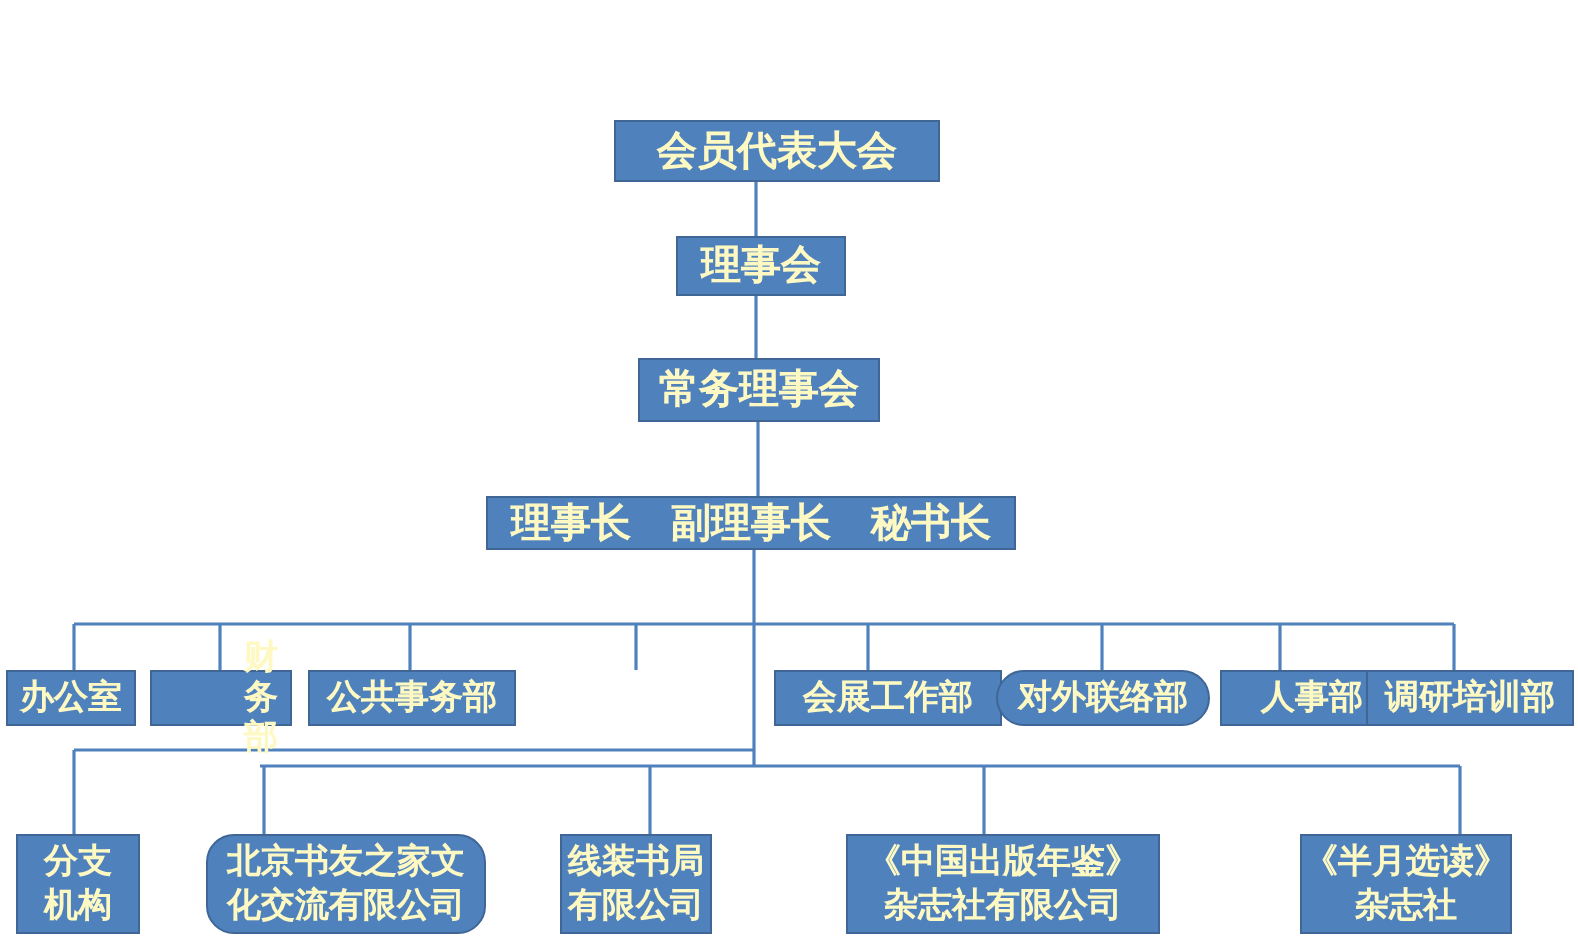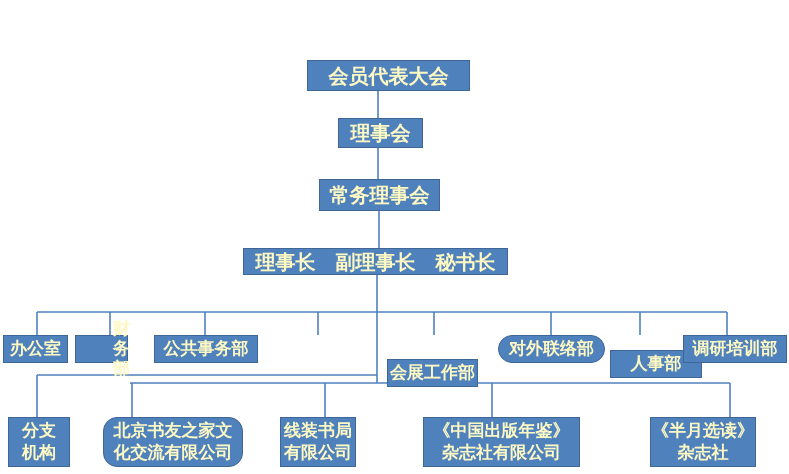--- a/index.html
+++ b/index.html
@@ -29,26 +29,26 @@
   .sub{font-size:17px;line-height:22px;}
 
   
   .b-l1{left:307px;top:60px;width:163px;height:31px;}
   .b-l2{left:338px;top:118px;width:85px;height:30px;}
   .b-l3{left:319px;top:179px;width:121px;height:32px;}
   .b-l4{left:243px;top:248px;width:265px;height:27px;}
 
   
   .b-d0{left:3px;  top:335px;width:65px; height:28px;}
-  .b-d1{left:75px; top:335px;width:53px; height:28px;padding-left:40px;}
+  .b-d1{left:75px; top:335px;width:71px; height:28px;padding-left:40px;}
   .b-d2{left:154px;top:335px;width:104px;height:28px;}
   .b-d3{left:268px;top:335px;width:112px;height:28px;}
-  .b-d4{left:387px;top:335px;width:91px; height:28px;margin-top:24px;}
+  .b-d4{left:387px;top:335px;width:114px; height:28px;}
   .b-d5{left:498px;top:335px;width:107px;height:28px;border-radius:14px;}
-  .b-d6{left:610px;top:350px;width:92px; height:28px;}
+  .b-d6{left:610px;top:335px;width:92px; height:28px;}
   .b-d7{left:683px;top:335px;width:104px;height:28px;}
 
   
   .b-s0{left:8px;  top:417px;width:62px; height:50px;}
   .b-s1{left:103px;top:417px;width:140px;height:50px;border-radius:14px;}
   .b-s2{left:280px;top:417px;width:76px; height:50px;}
   .b-s3{left:423px;top:417px;width:157px;height:50px;}
   .b-s4{left:650px;top:417px;width:106px;height:50px;}
 </style>
 </head>

